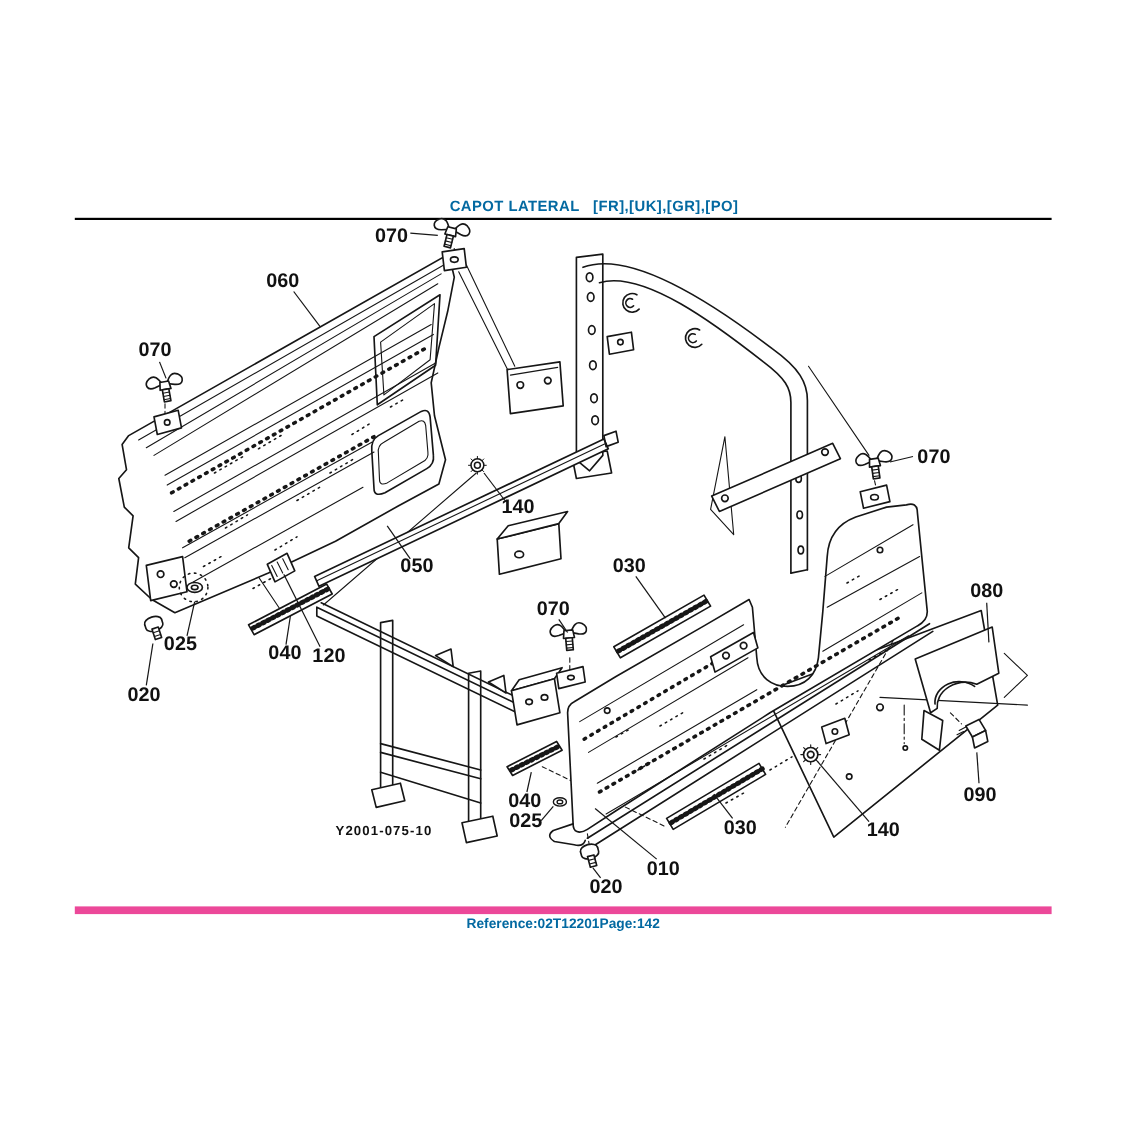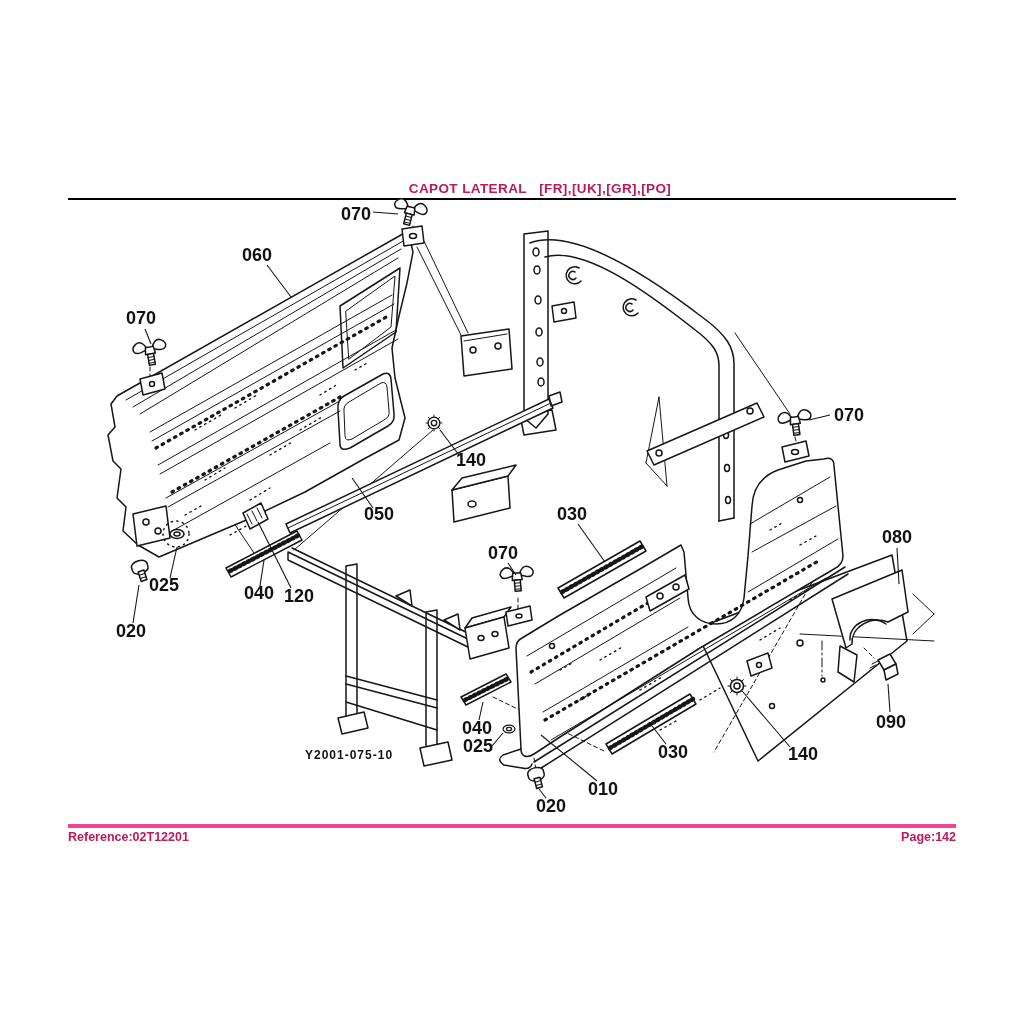--- a/index.html
+++ b/index.html
@@ -1,23 +1,23 @@
 <!DOCTYPE html>
 <html><head>
 <meta charset="utf-8">
 <style>
   html,body{margin:0;padding:0;background:#fff;}
   .page{position:relative;width:1024px;height:848px;background:#ffffff;overflow:hidden;
-        font-family:"Liberation Sans",sans-serif;color:#be185d;}
+        font-family:"Liberation Sans",sans-serif;color:#0369a1;}
   .hdr{position:absolute;left:68px;right:68px;top:179px;border-bottom:2px solid #000;
        text-align:center;padding-bottom:1px;}
   .hdr .title{display:inline-block;transform:translateX(28px);font-weight:bold;font-size:13.5px;
        letter-spacing:.4px;white-space:pre;}
-  .ftr{position:absolute;left:68px;right:68px;top:824px;border-top:4px solid #ec4899;
-       display:flex;justify-content:space-between;padding-top:2px;font-weight:bold;font-size:12.5px;}
+  .ftr{position:absolute;left:68px;right:68px;top:824px;border-top:7px solid #ec4899;
+       display:flex;justify-content:center;padding-top:2px;font-weight:bold;font-size:12.5px;}
   svg.art-canvas{position:absolute;left:0;top:0;width:1024px;height:1024px;}
   .art{stroke:#161616;fill:none;stroke-width:1.5;stroke-linejoin:round;stroke-linecap:round;}
   .fillw{fill:#fff;}
   .thin{stroke-width:1;}
   .dash{stroke-dasharray:4 3;}
   .dashdot{stroke-dasharray:9 3 2 3;}
   .dots{stroke-dasharray:1.4 4.2;stroke-width:1.4;}
   .hatch{stroke-dasharray:1.6 3.4;stroke-width:4.5;}
   .hatch2{stroke-dasharray:1.6 5.5;stroke-width:3.2;}
   .leader{stroke:#161616;stroke-width:1.1;fill:none;}

